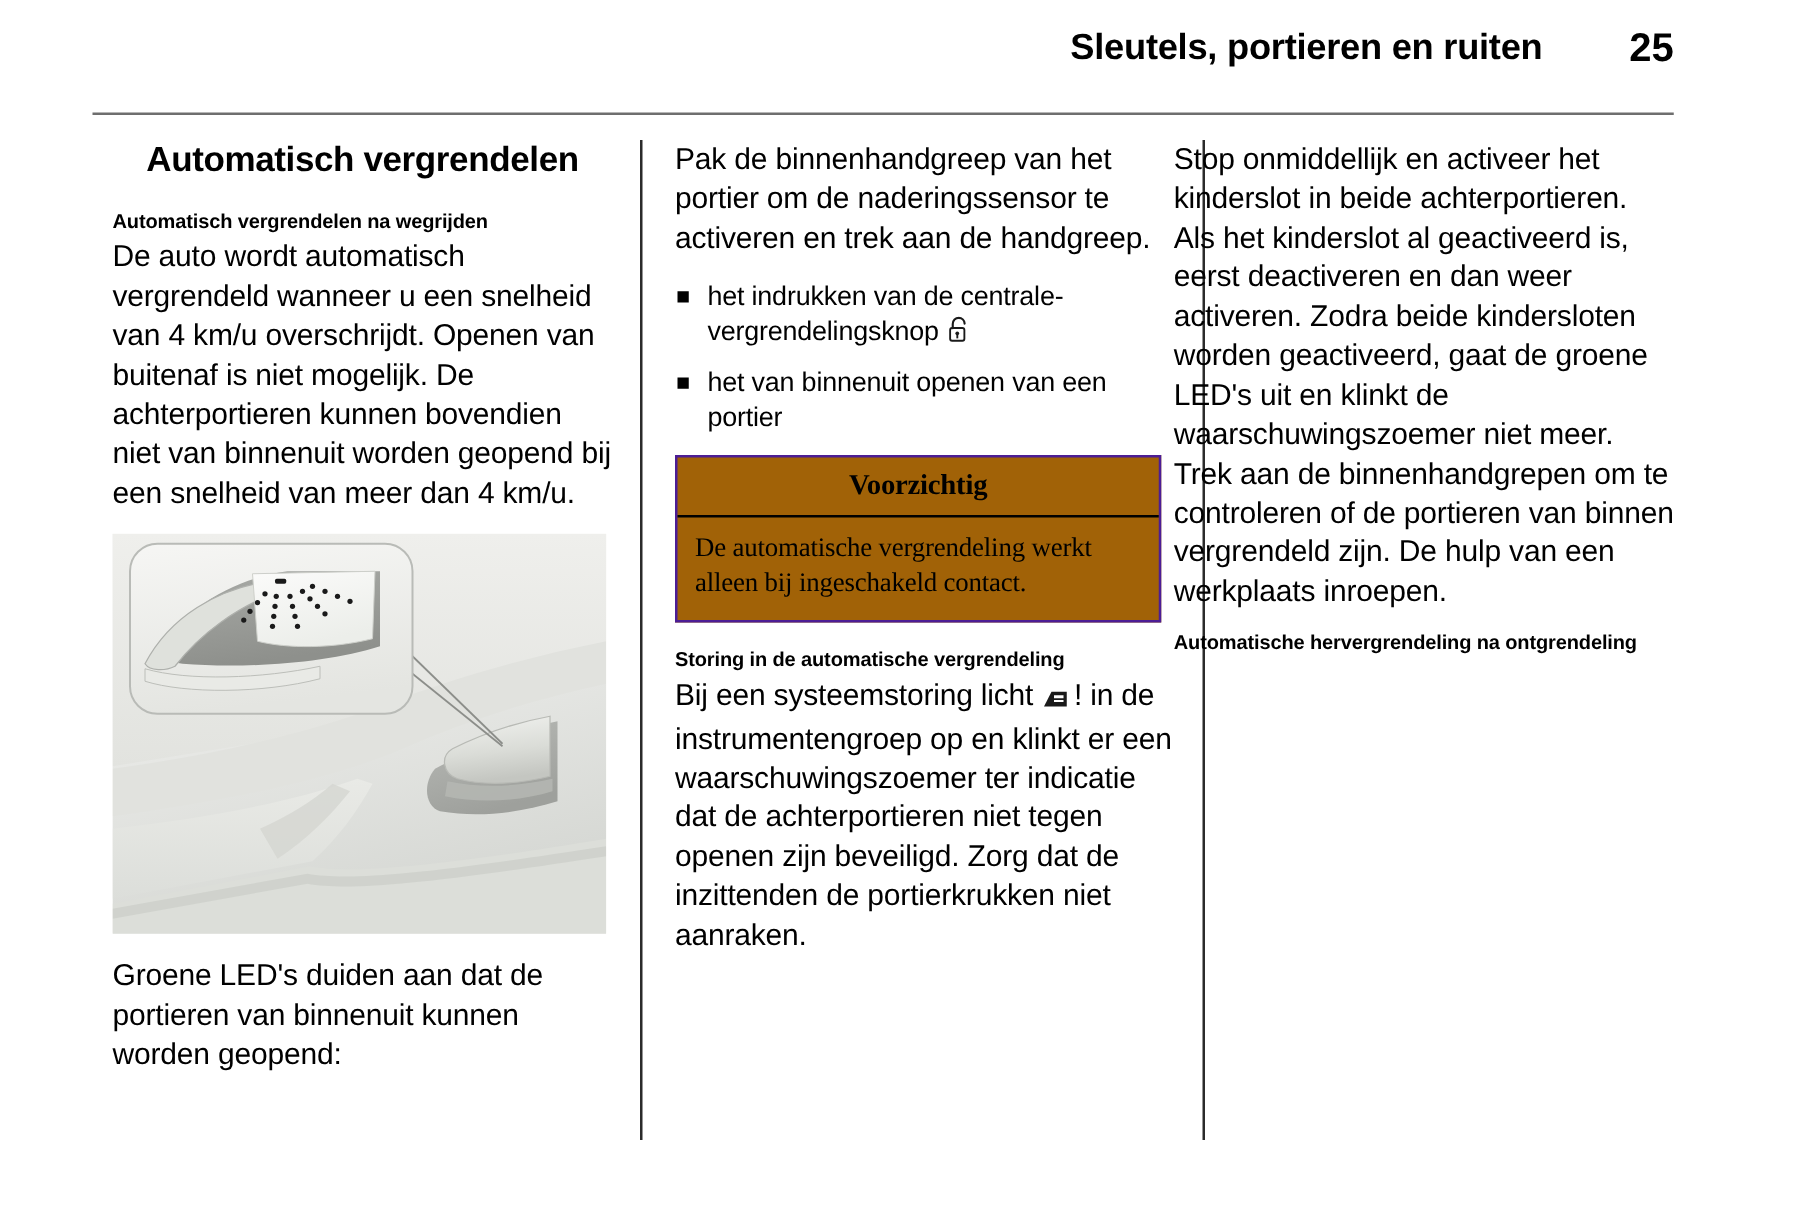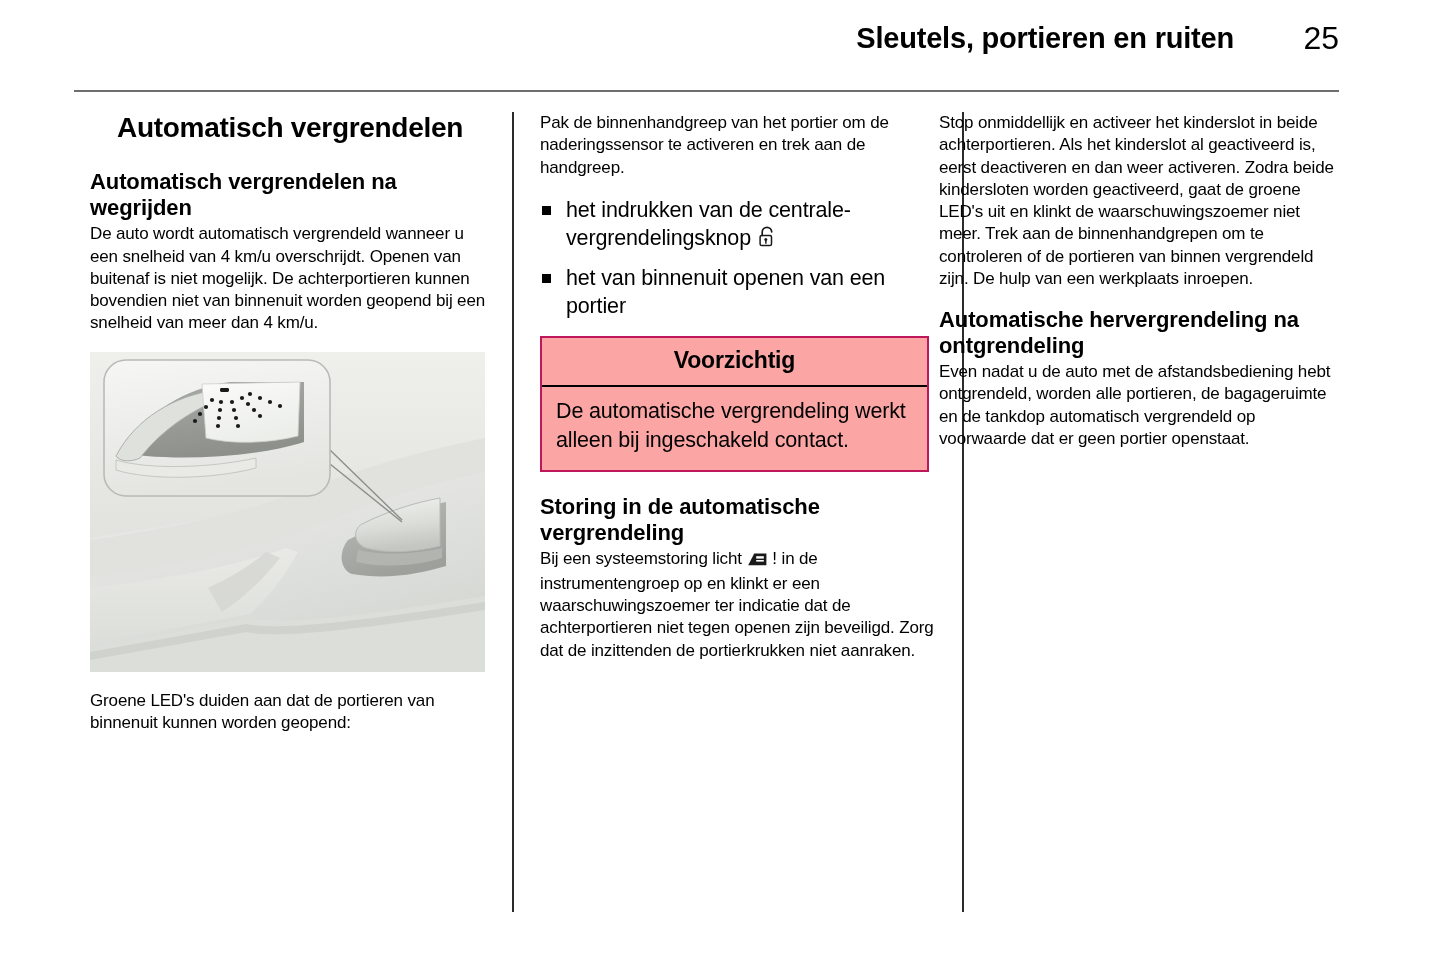--- a/index.html
+++ b/index.html
@@ -31,21 +31,21 @@
     font-size: 29px;
     font-weight: bold;
     letter-spacing: -0.2px;
     white-space: nowrap;
   }
   .header-pagenum {
     position: absolute;
     right: 0px;
     top: -2px;
     font-size: 32px;
-    font-weight: normal;
+    font-weight: bold;
     text-align: left;
   }
   .header-rule {
     position: absolute;
     left: 0px;
     top: 68px;
     width: 1265px;
     height: 2px;
     background: #6e6e6e;
   }
@@ -81,28 +81,28 @@
   h1.sec-title {
     margin: 0 0 26px 0;
     font-size: 28px;
     font-weight: bold;
     line-height: 1.12;
     letter-spacing: -0.3px;
     text-align: center;
   }
   h2.sub-title {
     margin: 0 0 2px 0;
-    font-size: 22px;
+    font-size: 16px;
     font-weight: bold;
     line-height: 1.18;
     letter-spacing: -0.1px;
   }
   p.body {
     margin: 0 0 17px 0;
-    font-size: 17px;
+    font-size: 24px;
     line-height: 1.31;
     letter-spacing: -0.15px;
   }
 
   ul.bullets {
     margin: 0 0 16px 0;
     padding: 0;
     list-style: none;
   }
   ul.bullets li {
@@ -127,25 +127,26 @@
   .inline-icon {
     display: inline-block;
     vertical-align: -3px;
     margin: 0 1px;
   }
   .icon-unlock { width: 17px; height: 22px; }
   .icon-doorwarn { width: 24px; height: 18px; vertical-align: -2px; }
 
   
   .caution-box {
-    border: 2px solid #be185d;
+    border: 2px solid #4c1d95;
     margin: 10px 0 22px 0;
     width: 389px;
     box-sizing: border-box;
-    background: #fca5a5;
+    background: #a16207;
+    font-family: Liberation Serif, serif;
   }
   .caution-head {
     border-bottom: 2px solid #000;
     text-align: center;
     font-size: 23px;
     font-weight: bold;
     padding: 9px 6px 11px 6px;
     letter-spacing: -0.2px;
   }
   .caution-body {
@@ -328,16 +329,15 @@
       </span><span>! in de instrumentengroep op en klinkt er een waarschuwingszoemer ter indicatie dat de achterportieren niet tegen openen zijn beveiligd. Zorg dat de inzittenden de portierkrukken niet aanraken.</span>
     </p>
   </div>
 
   <div class="col col-3">
 
     <p class="body">Stop onmiddellijk en activeer het kinderslot in beide achterportieren. Als het kinderslot al geactiveerd is, eerst deactiveren en dan weer activeren. Zodra beide kindersloten worden geactiveerd, gaat de groene LED's uit en klinkt de waarschuwingszoemer niet meer. Trek aan de binnenhandgrepen om te controleren of de portieren van binnen vergrendeld zijn. De hulp van een werkplaats inroepen.</p>
 
     <h2 class="sub-title">Automatische hervergrendeling na ontgrendeling</h2>
 
-    <p class="body">Even nadat u de auto met de afstandsbediening hebt ontgrendeld, worden alle portieren, de bagageruimte en de tankdop automatisch vergrendeld op voorwaarde dat er geen portier openstaat.</p>
   </div>
 
 </div>
 
 </body></html>

